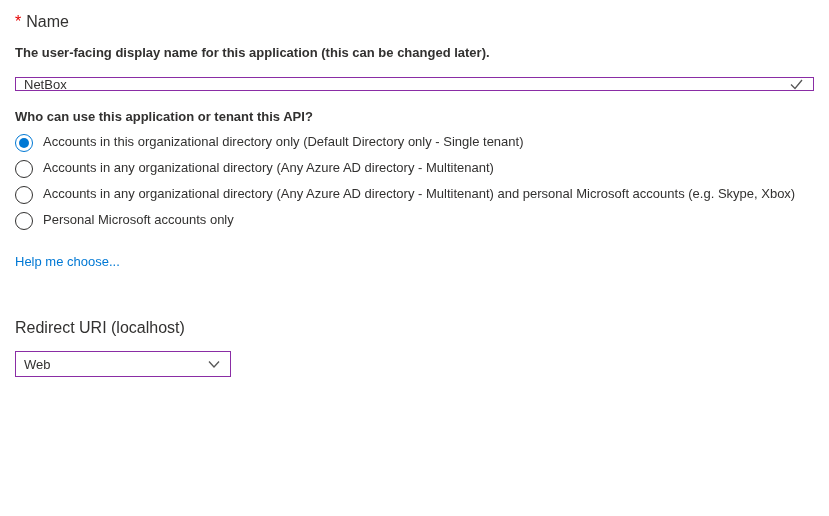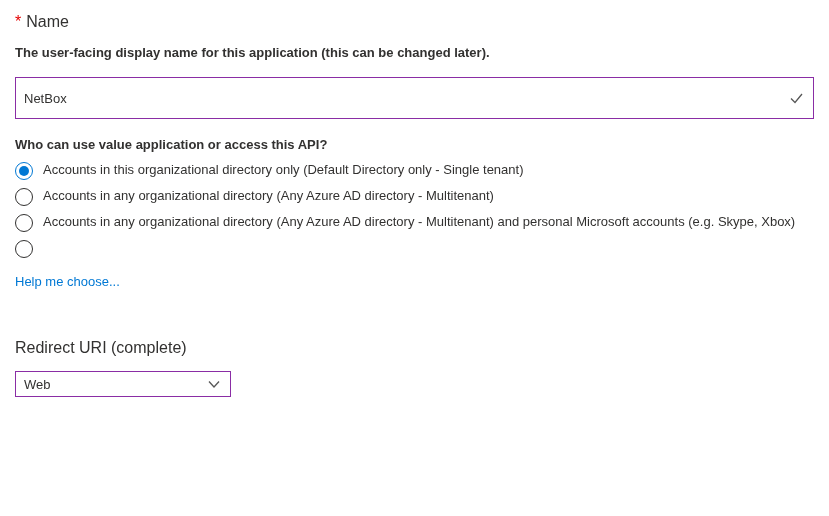--- a/index.html
+++ b/index.html
@@ -33,21 +33,21 @@
   }
 
   
   .name-title { margin-top: 12px; }
   .name-desc { margin-top: 13px; }
 
   .textbox {
     position: relative;
     display: flex;
     align-items: center;
-    height: 42px;
+    height: 14px;
     border: 1px solid #8a2da5;
     background: #ffffff;
   }
   .name-box { margin-top: 16px; width: 799px; }
 
   .text-input {
     flex: 1;
     border: none;
     outline: none;
     background: transparent;
@@ -99,21 +99,21 @@
   .radio-label {
     margin-left: 10px;
     font-size: 13px;
     line-height: 16px;
     color: #323130;
     white-space: nowrap;
   }
 
   .help-link {
     display: inline-block;
-    margin-top: 8px;
+    margin-top: 16px;
     font-size: 13px;
     line-height: 16px;
     color: #0078d4;
     text-decoration: none;
     cursor: pointer;
     text-align: center;
   }
 
   
   .ruri-title { margin-top: 48px; }
@@ -167,48 +167,49 @@
       <input class="text-input" type="text" value="NetBox" style="">
       <span class="check-icon">
         <svg width="15" height="15" viewBox="0 0 15 15">
             <path d="M2 8 L6 12 L13 3.5" fill="none" stroke="#575757" stroke-width="1.3"></path>
           </svg>
       </span>
     </div>
   </section>
 
   <section>
-    <p class="desc sat-question">Who can use value application or access this API?</p>
+    <p class="desc sat-question">Who can use this application or tenant this API?</p>
 
     <div class="radio-list">
 
     <div class="radio-row">
         <span class="radio-button selected">
             <span class="dot"></span>
           </span>
         <span class="radio-label">Accounts in this organizational directory only (Default Directory only - Single tenant)</span>
       </div>
         <div class="radio-row">
         <span class="radio-button"></span>
         <span class="radio-label">Accounts in any organizational directory (Any Azure AD directory - Multitenant)</span>
       </div>
         <div class="radio-row">
         <span class="radio-button"></span>
         <span class="radio-label">Accounts in any organizational directory (Any Azure AD directory - Multitenant) and personal Microsoft accounts (e.g. Skype, Xbox)</span>
       </div>
         <div class="radio-row">
         <span class="radio-button"></span>
+        <span class="radio-label">Personal Microsoft accounts only</span>
       </div>
       </div>
 
     <a class="help-link">Help me choose...</a>
   </section>
 
   <section>
-    <h2 class="section-title ruri-title">Redirect URI (complete)</h2>
+    <h2 class="section-title ruri-title">Redirect URI (localhost)</h2>
 
     <div class="ruri-row">
       <div class="platform-select">
         <span class="select-value">Web</span>
         <span class="chevron-icon">
           <svg width="14" height="14" viewBox="0 0 14 14">
               <path d="M2 4.5 L7 10 L12 4.5" fill="none" stroke="#575757" stroke-width="1.3"></path>
             </svg>
         </span>
       </div>

